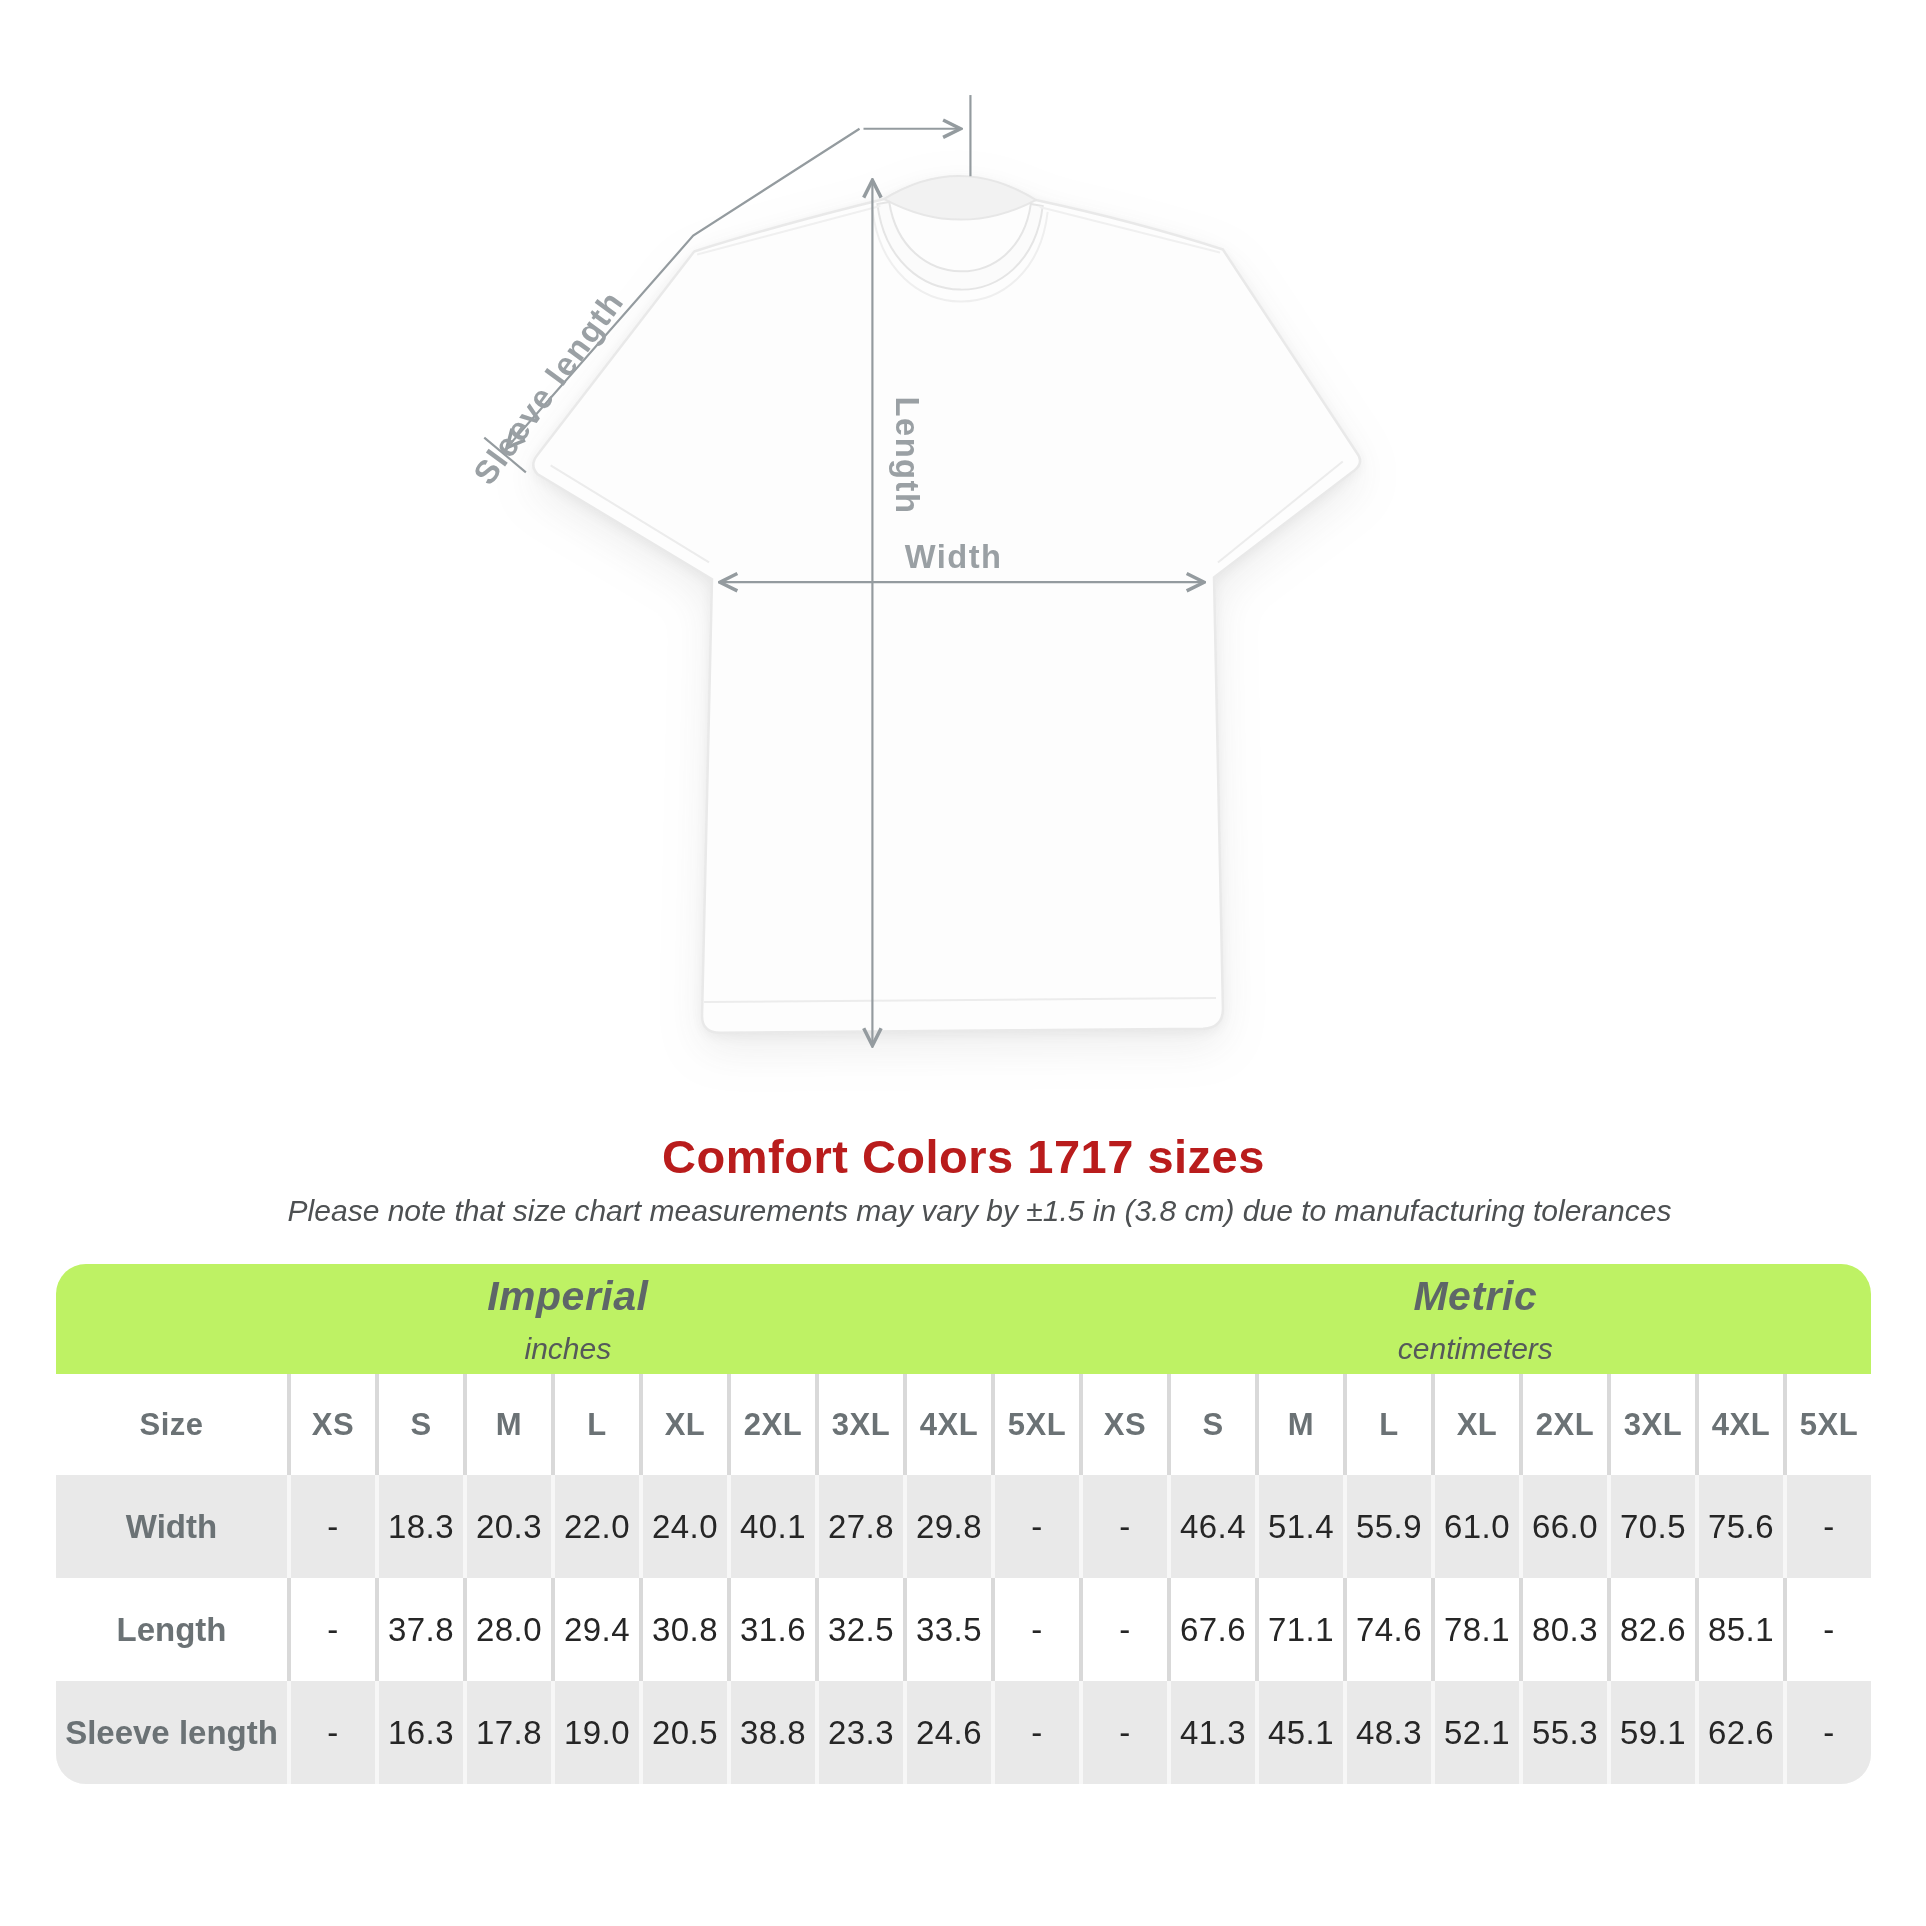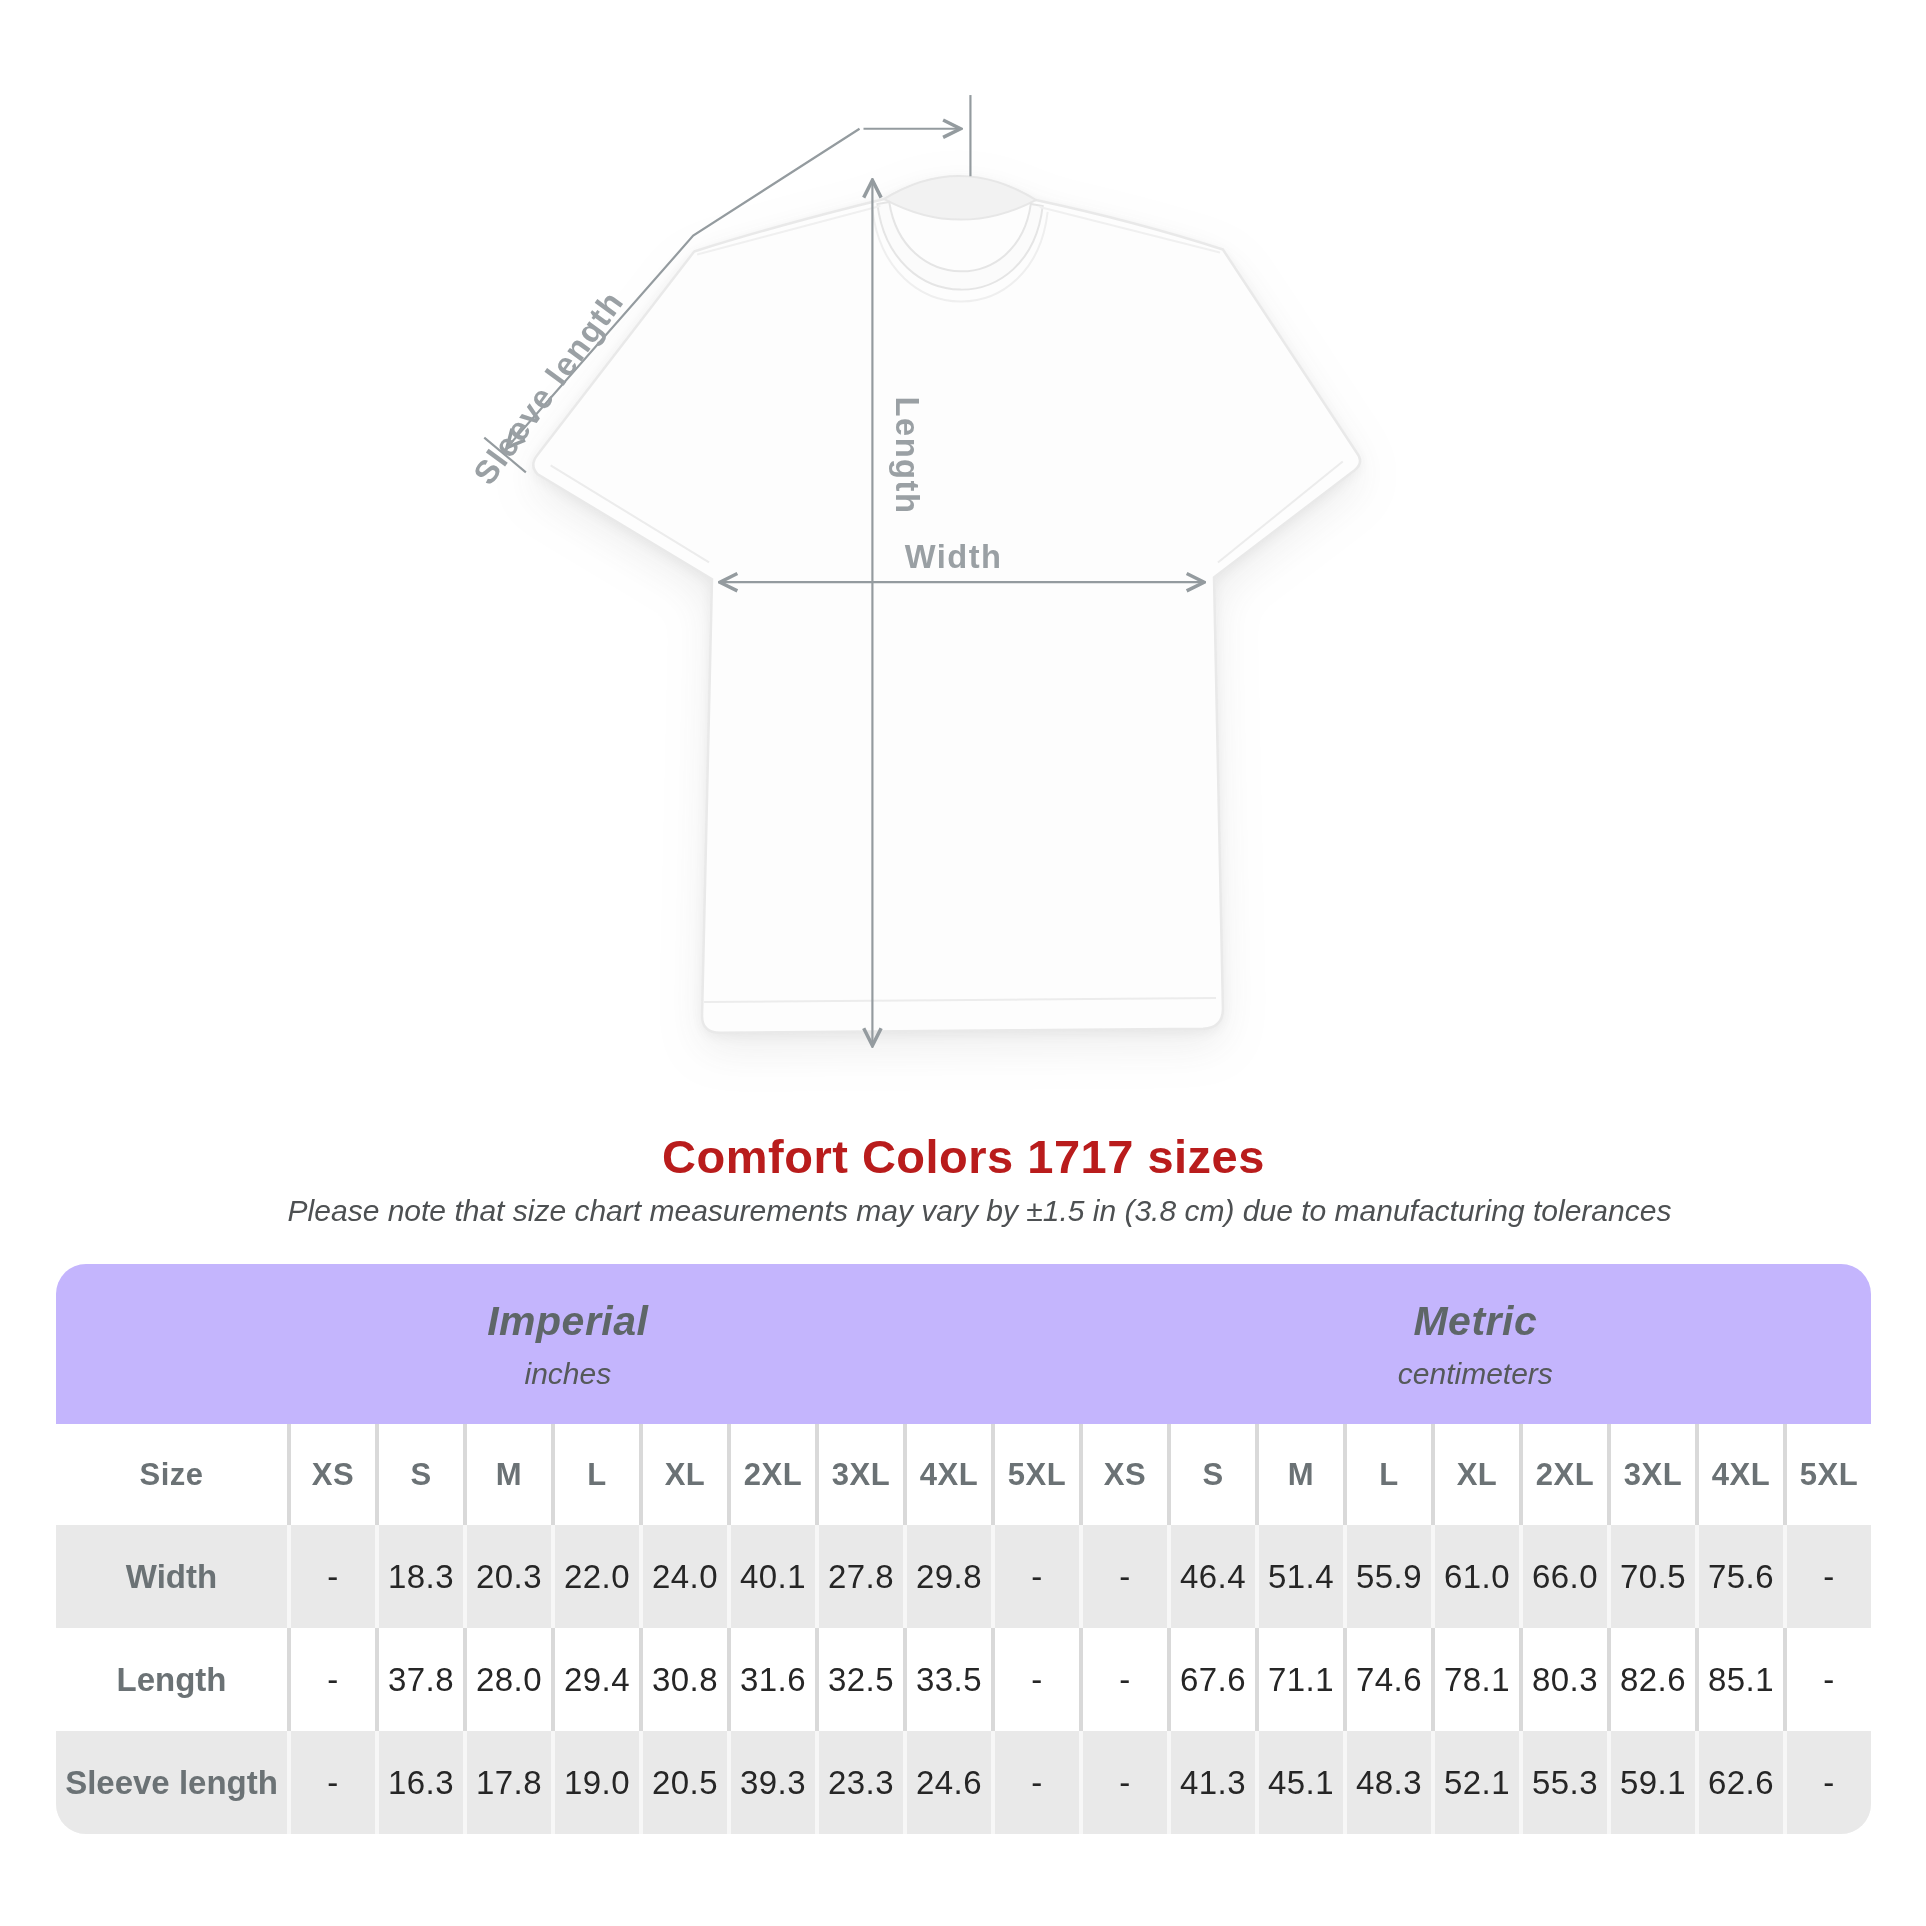--- a/index.html
+++ b/index.html
@@ -21,21 +21,21 @@
   }
   .chart-subtitle{
     position:absolute;left:16px;top:1194px;width:100%;text-align:center;
     font-size:30px;font-style:italic;color:#4d5052;
   }
   
   .size-table{
     position:absolute;left:56px;top:1264px;width:1815px;
     border-radius:30px;overflow:hidden;
   }
-  .unit-band{display:flex;background:#c4b5fd;height:160px;text-align:right;}
+  .unit-band{display:flex;background:#bef264;height:110px;text-align:right;}
   .unit-half{display:flex;flex-direction:column;justify-content:center;align-items:center;row-gap:12px;}
   .unit-half.left{width:56.4%;}
   .unit-half.right{flex:1;}
   .unit-name{font-size:41px;font-weight:bold;font-style:italic;color:#5e6668;letter-spacing:0.5px;}
   .unit-sub{font-size:30px;font-style:italic;color:#55595a;}
   .trow{display:grid;grid-template-columns:231px repeat(18,1fr);column-gap:4px;text-align:center;}
   .trow .cell{display:flex;align-items:center;justify-content:center;}
   .r-white{background:#d9d9d9;}          
   .r-white .cell{background:#ffffff;}
   .r-gray{background:#f7f7f7;}           
@@ -186,21 +186,21 @@
     <div class="cell val">-</div>
   </div>
 
   <div class="trow row-data r-gray">
     <div class="cell row-label">Sleeve length</div>
     <div class="cell val">-</div>
     <div class="cell val">16.3</div>
     <div class="cell val">17.8</div>
     <div class="cell val">19.0</div>
     <div class="cell val">20.5</div>
-    <div class="cell val">39.3</div>
+    <div class="cell val">38.8</div>
     <div class="cell val">23.3</div>
     <div class="cell val">24.6</div>
     <div class="cell val">-</div>
     <div class="cell val">-</div>
     <div class="cell val">41.3</div>
     <div class="cell val">45.1</div>
     <div class="cell val">48.3</div>
     <div class="cell val">52.1</div>
     <div class="cell val">55.3</div>
     <div class="cell val">59.1</div>

